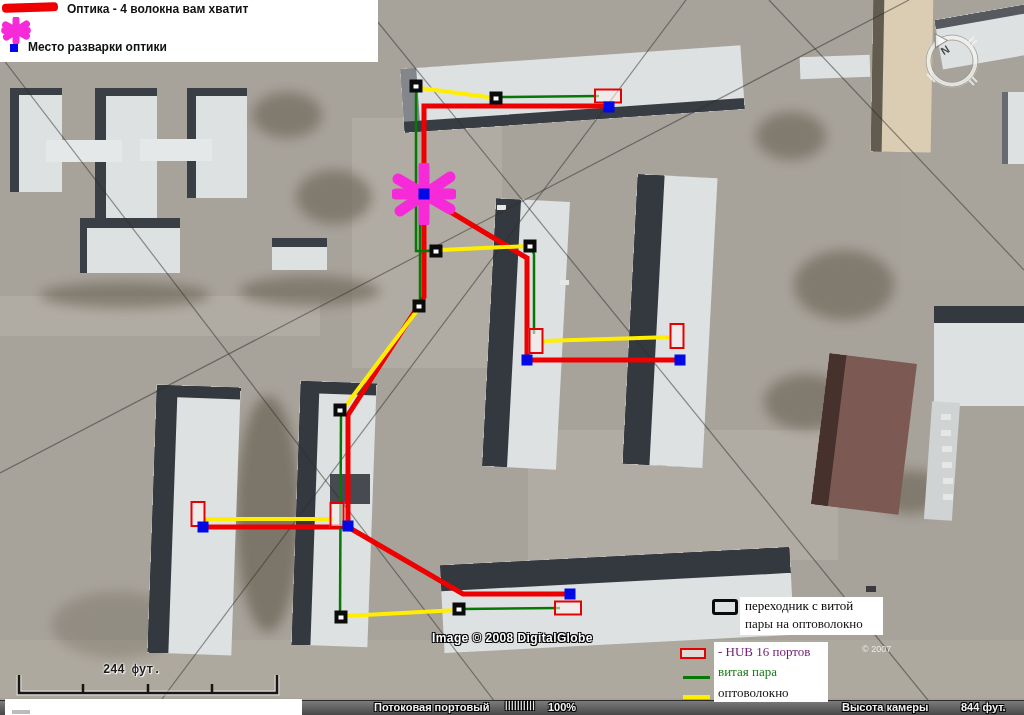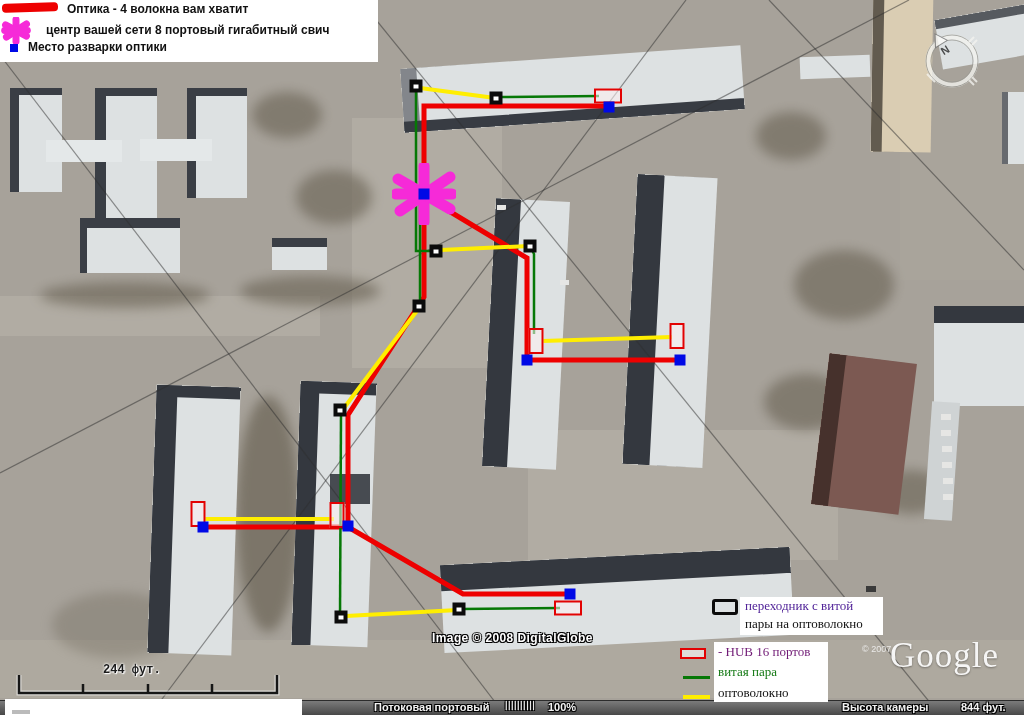--- a/index.html
+++ b/index.html
@@ -171,40 +171,38 @@
     <div class="abs" style="left:1px;top:17px;width:30px;height:27px;">
       <svg width="30" height="27" viewBox="0 0 64 62">
           <g stroke="#f62ad8" stroke-width="16" stroke-linecap="round">
         <line x1="32" y1="6" x2="32" y2="56"></line>
             <line x1="8" y1="18" x2="56" y2="44"></line>
         <line x1="56" y1="16" x2="10" y2="46"></line>
             <line x1="6" y1="31" x2="58" y2="31"></line>
           </g>
         </svg>
     </div>
-    <div class="t" style="left:46px;top:23px;">центр вашей сети 8 портовый гигабитный свич</div>
     <div class="icon-splice" style="left:10px;top:44px;"></div>
     <div class="t" style="left:28px;top:40px;text-align:center;">Место разварки оптики</div>
   </div>
 
   <div class="lb-box" style="left:740px;top:597px;width:143px;height:38px;"></div>
   <div class="icon-adapter" style="left:712px;top:599px;"></div>
-  <div class="lb-t serif" style="left:745px;top:598px;color:#4c1d95;">переходник с витой</div>
+  <div class="lb-t serif" style="left:745px;top:598px;color:#000000;">переходник с витой</div>
   <div class="lb-t serif" style="left:745px;top:616px;color:#111;">пары на оптоволокно</div>
   <div class="lb-box" style="left:714px;top:642px;width:114px;height:60px;"></div>
   <div class="icon-hub" style="left:680px;top:648px;"></div>
   <div class="lb-t serif" style="left:718px;top:644px;color:#701a75;">- HUB 16 портов</div>
   <div class="icon-green" style="left:683px;top:676px;"></div>
   <div class="lb-t serif" style="left:718px;top:664px;color:#157a15;">витая пара</div>
   <div class="icon-yellow" style="left:683px;top:695px;"></div>
   <div class="lb-t serif" style="left:718px;top:685px;color:#111;">оптоволокно</div>
 
   <div class="abs outline" id="digitalglobe">Image © 2008 DigitalGlobe</div>
   <div class="abs" id="gyear">© 2007</div>
-  <div class="abs" id="glogo">Google</div>
   <div class="abs" id="gtm">TM</div>
 
   <div class="abs" id="compass">
     <svg width="68" height="66">
       <g opacity=".78">
         <circle cx="34" cy="33" r="24" fill="none" stroke="#f4f4f0" stroke-width="5"></circle>
         <circle cx="34" cy="33" r="26" fill="none" stroke="#9a9a94" stroke-width="1"></circle>
         <circle cx="34" cy="33" r="21" fill="none" stroke="#9a9a94" stroke-width="1"></circle>
         <g stroke="#f4f4f0" stroke-width="2">
           <line x1="51" y1="14" x2="56" y2="9"></line>

